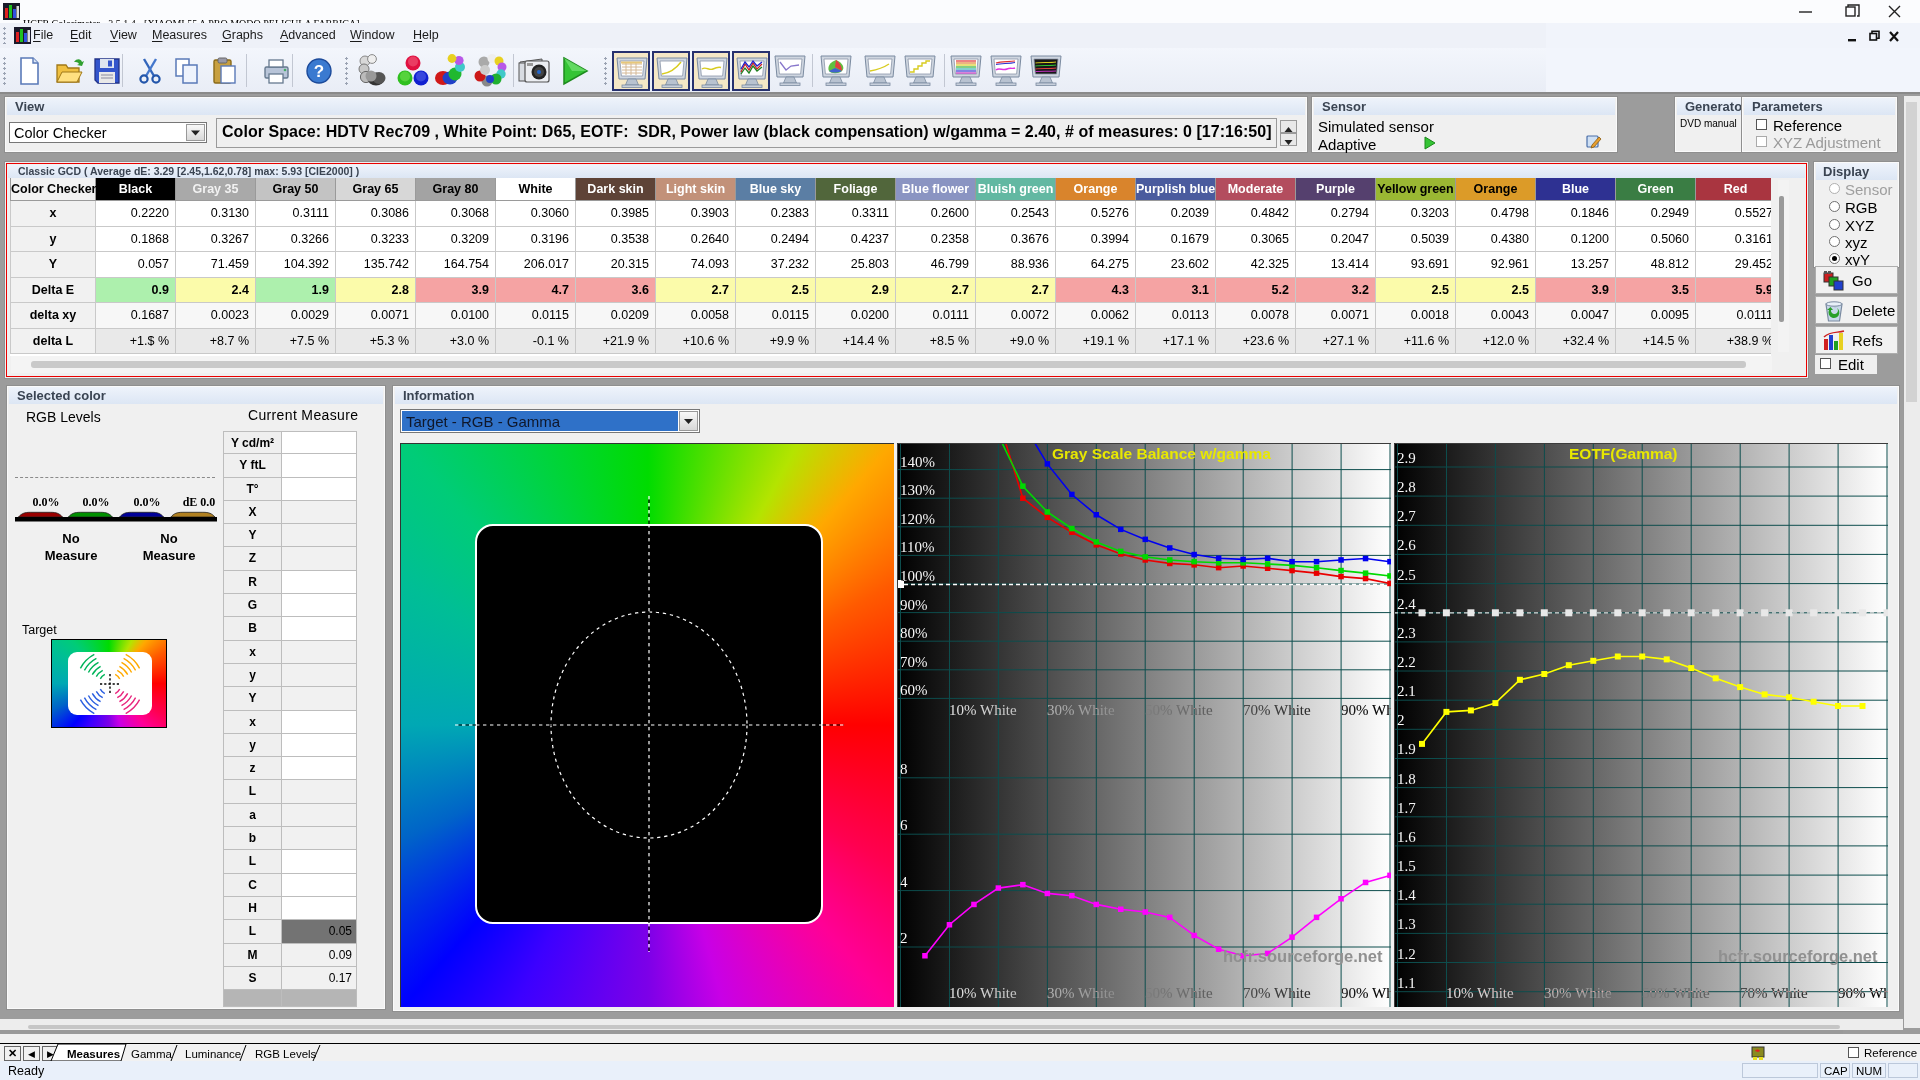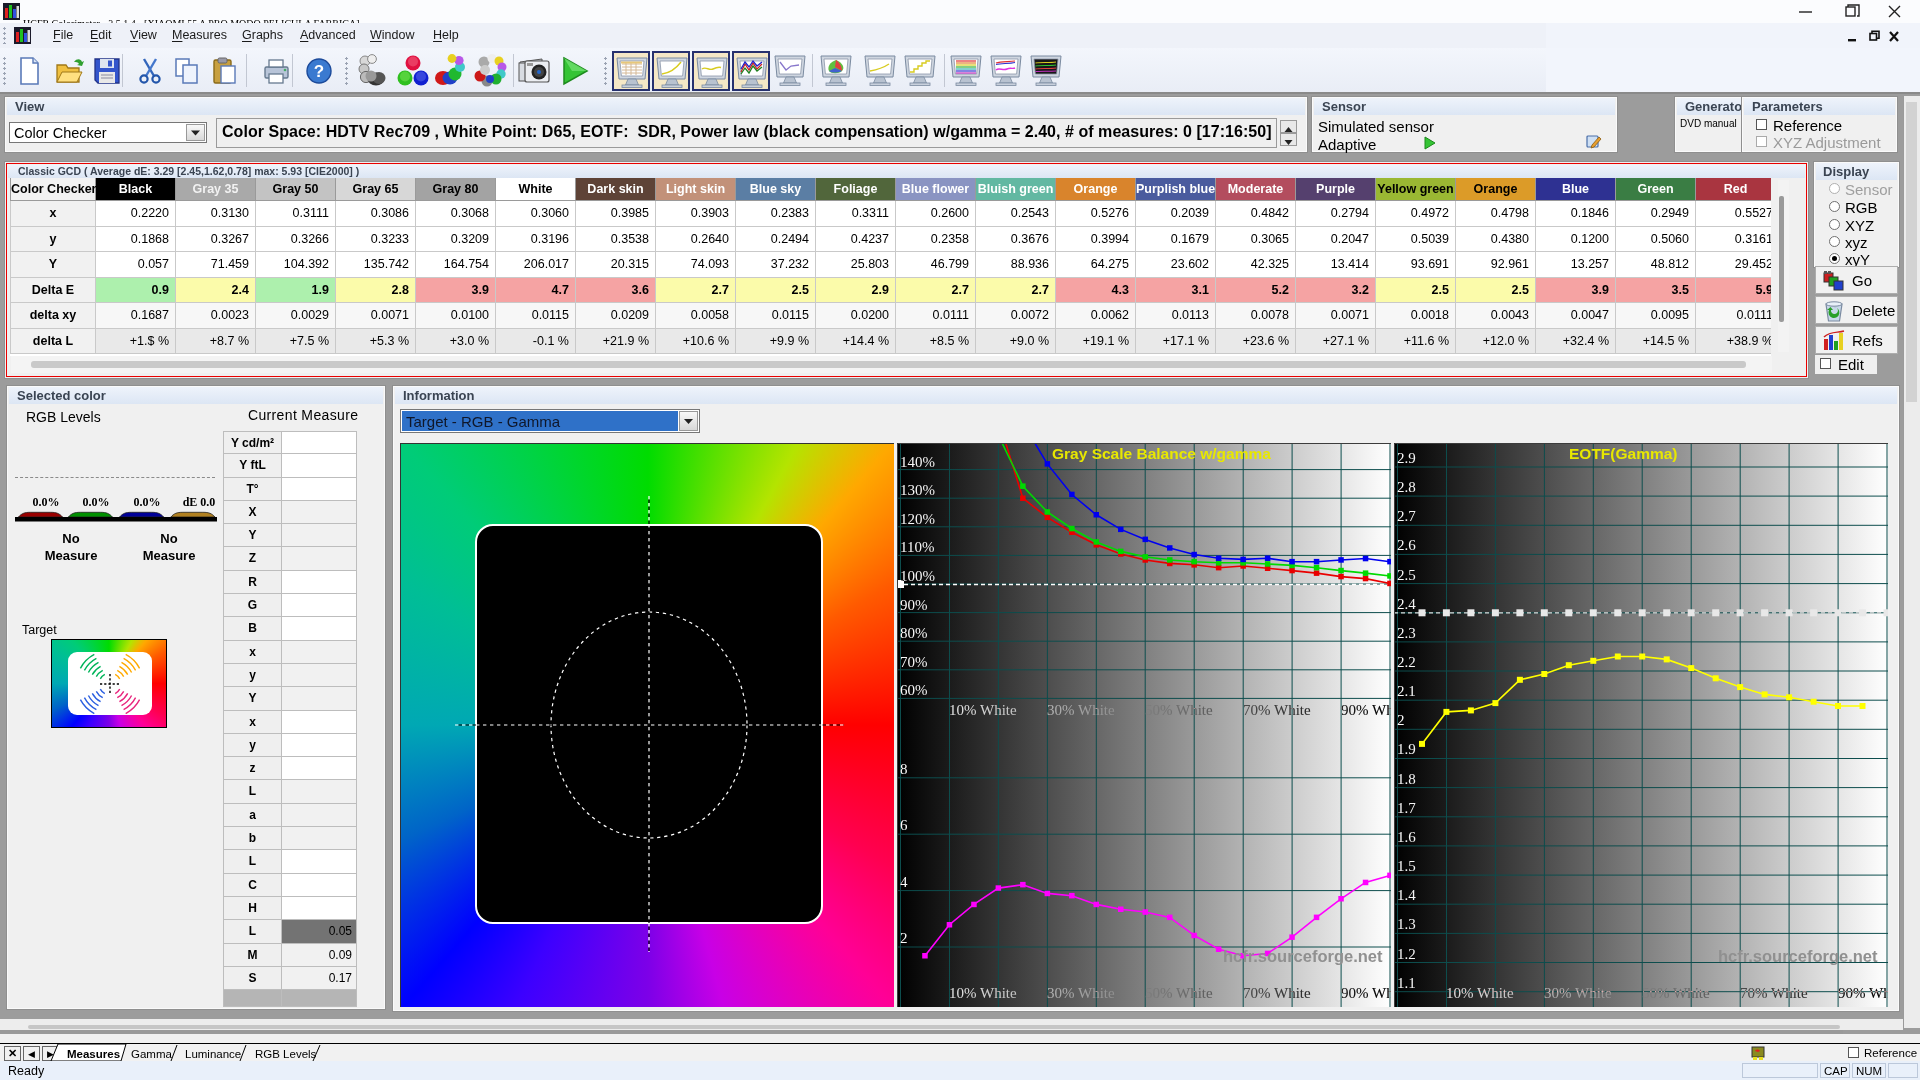--- a/index.html
+++ b/index.html
@@ -1,21 +1,21 @@
 <!DOCTYPE html>
 <html><head><meta charset="utf-8"><style>
 * { margin:0; padding:0; box-sizing:border-box; }
 html,body { width:1920px; height:1080px; overflow:hidden; font-family:"Liberation Sans",sans-serif; }
 .abs { position:absolute; }
 
 #titlebar { position:absolute; left:0; top:0; width:1920px; height:23px; background:#fbfcfe; }
 #titlebar .t { position:absolute; left:23px; top:18px; font-size:10px; color:#000;font-family:Liberation Serif, serif; }
 
 #menubar { position:absolute; left:0; top:23px; width:1920px; height:25px; background:#eef1f8; }
-#menubar .m { position:absolute; top:5px; font-size:12.5px; color:#1a1a1a;margin-left:20px; }
+#menubar .m { position:absolute; top:5px; font-size:12.5px; color:#1a1a1a; }
 #menubar .m u { text-decoration:underline; text-underline-offset:2px; }
 
 #toolbar { position:absolute; left:0; top:48px; width:1920px; height:46px; background:linear-gradient(#f3f6fc,#e9edf6); border-bottom:2px solid #8a8a8a; }
 .tsep { position:absolute; top:6px; width:1px; height:33px; background:#c2c7d2; }
 .tdots { position:absolute; top:8px; width:3px; height:30px; background-image:radial-gradient(circle,#9aa2b2 1px,transparent 1.2px); background-size:3px 5px; }
 
 #mdi { position:absolute; left:0; top:94px; width:1920px; height:949px; background:#9c9c9c; }
 .panel { position:absolute; background:#f0f0f0; border:1px solid #8f8f8f; box-shadow:inset 0 0 0 1px #fafafa; }
 .ptitle { position:absolute; left:2px; right:2px; top:1px; height:17px; background:linear-gradient(#eef3fb,#dce6f4); font-size:13px; font-weight:bold; color:#3a4452; padding-left:8px; line-height:17px; }
 
@@ -442,21 +442,21 @@
               <td class="dc" style="">0.3985</td>
               <td class="dc" style="">0.3903</td>
               <td class="dc" style="">0.2383</td>
               <td class="dc" style="">0.3311</td>
               <td class="dc" style="">0.2600</td>
               <td class="dc" style="">0.2543</td>
               <td class="dc" style="">0.5276</td>
               <td class="dc" style="">0.2039</td>
               <td class="dc" style="">0.4842</td>
               <td class="dc" style="">0.2794</td>
-              <td class="dc" style="">0.4972</td>
+              <td class="dc" style="">0.3203</td>
               <td class="dc" style="">0.4798</td>
               <td class="dc" style="">0.1846</td>
               <td class="dc" style="">0.2949</td>
               <td class="dc" style="padding-right:2px;">0.5527</td>
             </tr>
             <tr class="">
               <td class="rl">y</td>
               <td class="dc" style="">0.1868</td>
               <td class="dc" style="">0.3267</td>
               <td class="dc" style="">0.3266</td>

